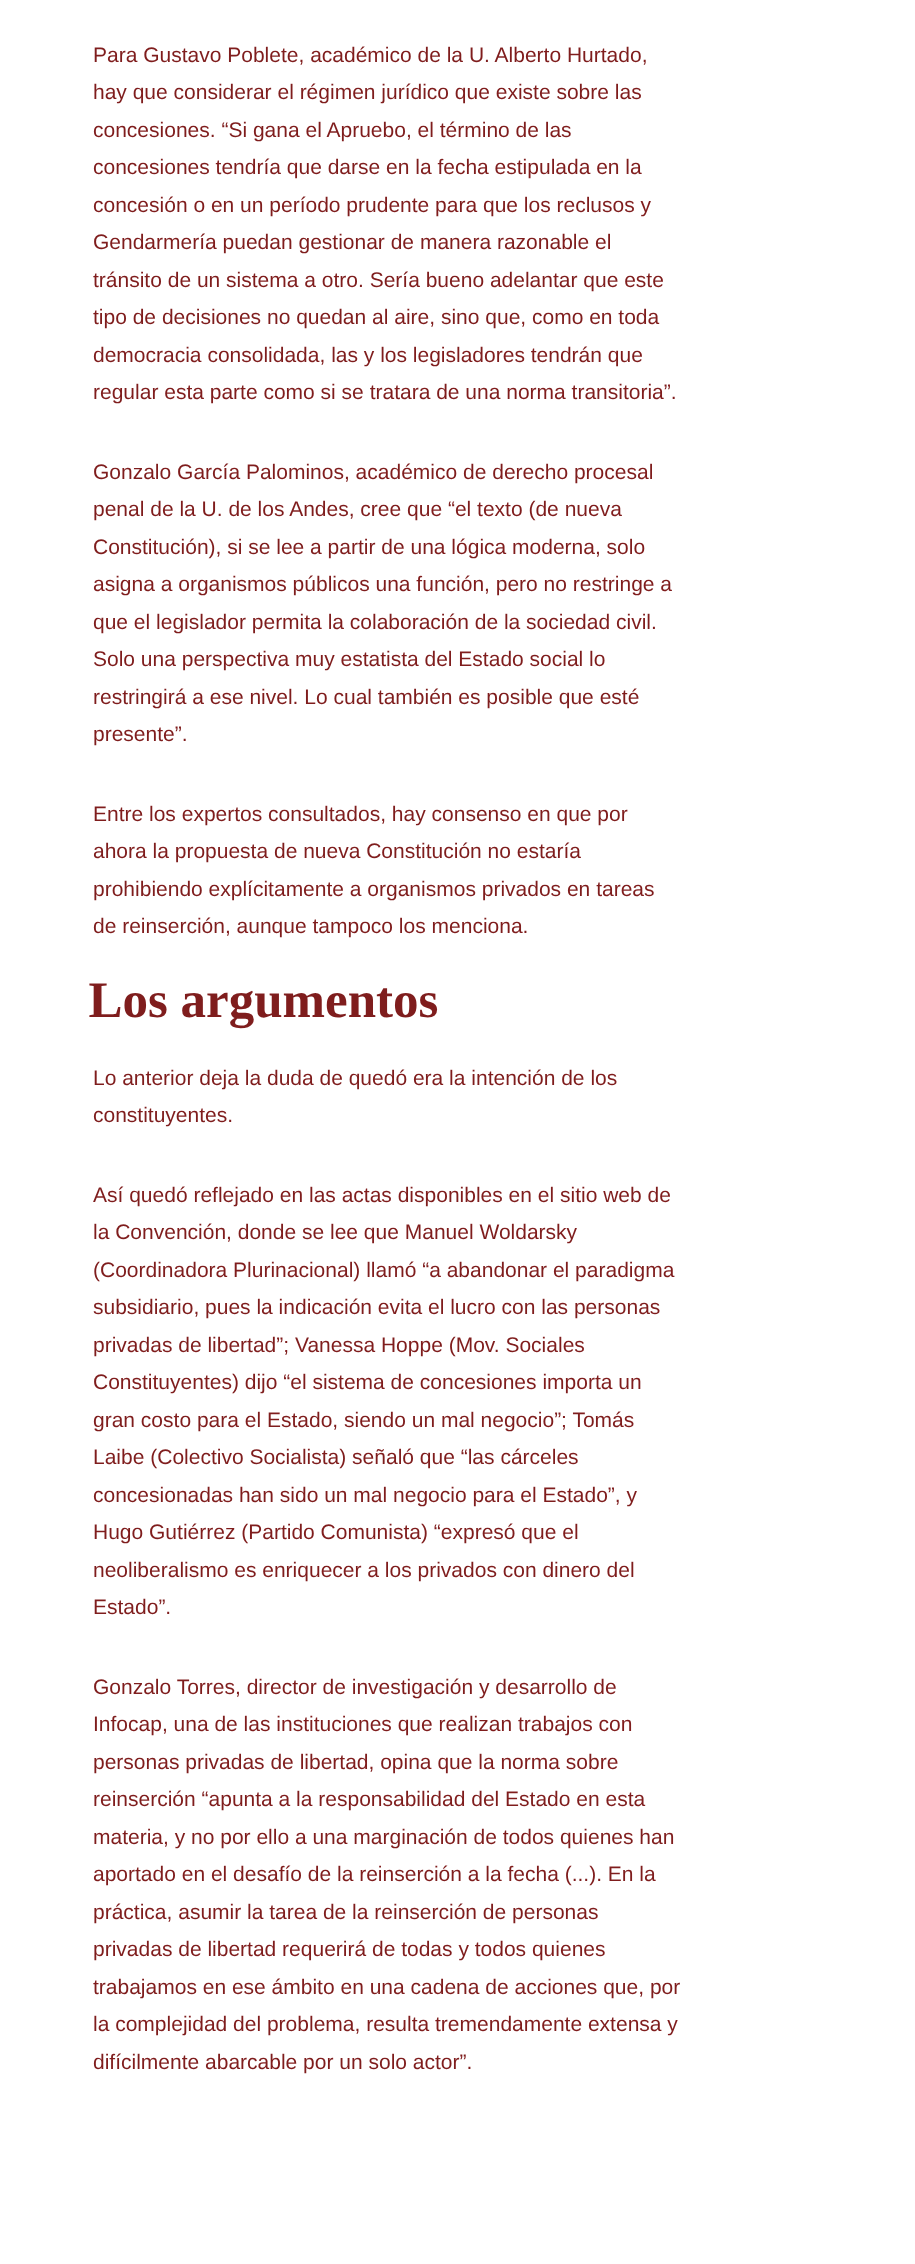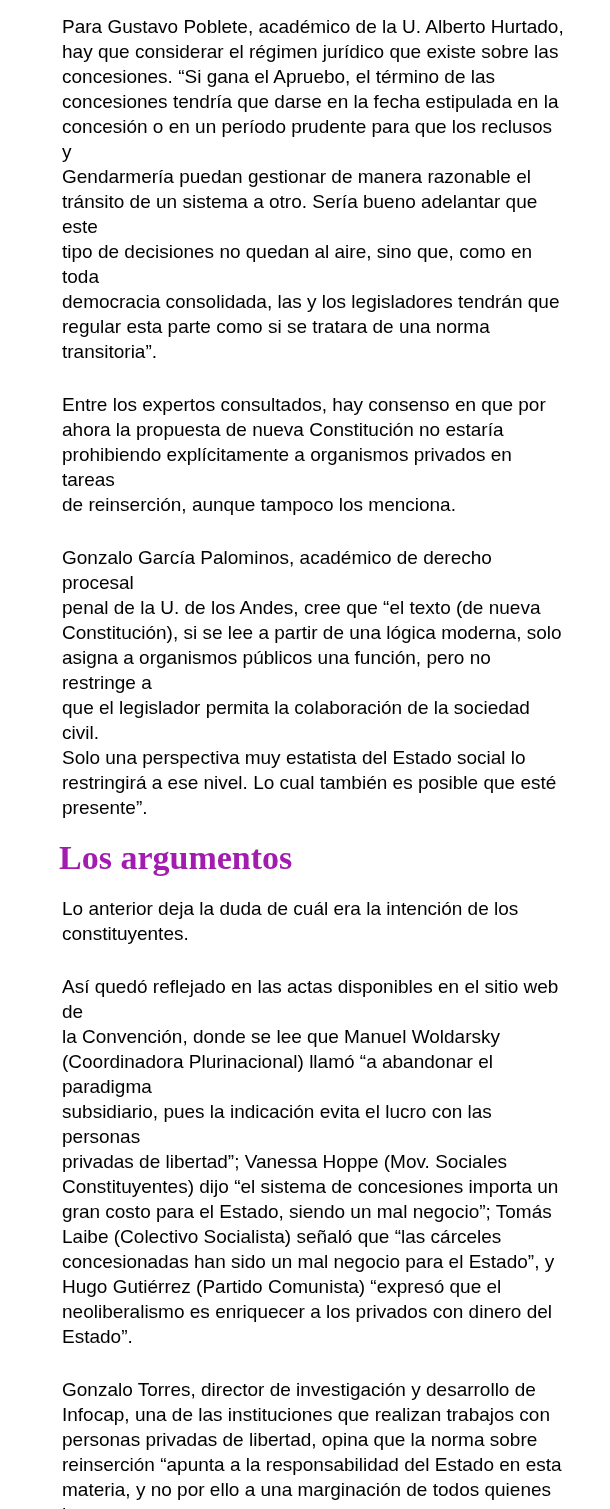--- a/index.html
+++ b/index.html
@@ -12,64 +12,64 @@
     height: 1509px;
     overflow: hidden;
     font-family: "Liberation Sans", "DejaVu Sans", sans-serif;
   }
   .article {
     box-sizing: border-box;
     width: 610px;
     padding: 14px 46px 0 62px;
   }
   .article p {
-    margin: 0 0 28px 0;
-    font-size: 19px;
+    margin: 10px 0 28px 0;
+    font-size: 14px;
     line-height: 25px;
-    color: #000000;
+    color: #7f1d1d;
     white-space: pre-line;       
     letter-spacing: 0;
   }
   .article h2 {
     font-family: "Liberation Serif", "DejaVu Serif", serif;
     font-weight: bold;
     font-size: 34px;
     line-height: 40px;
-    color: #a21caf;
+    color: #7f1d1d;
     margin: -10px 0 18px -3px;
   }
 </style>
 </head>
 <body>
 
 <div class="article">
   <p>Para Gustavo Poblete, académico de la U. Alberto Hurtado,
 hay que considerar el régimen jurídico que existe sobre las
 concesiones. “Si gana el Apruebo, el término de las
 concesiones tendría que darse en la fecha estipulada en la
 concesión o en un período prudente para que los reclusos y
 Gendarmería puedan gestionar de manera razonable el
 tránsito de un sistema a otro. Sería bueno adelantar que este
 tipo de decisiones no quedan al aire, sino que, como en toda
 democracia consolidada, las y los legisladores tendrán que
 regular esta parte como si se tratara de una norma transitoria”.</p>
-  <p>Entre los expertos consultados, hay consenso en que por
-ahora la propuesta de nueva Constitución no estaría
-prohibiendo explícitamente a organismos privados en tareas
-de reinserción, aunque tampoco los menciona.</p>
   <p>Gonzalo García Palominos, académico de derecho procesal
 penal de la U. de los Andes, cree que “el texto (de nueva
 Constitución), si se lee a partir de una lógica moderna, solo
 asigna a organismos públicos una función, pero no restringe a
 que el legislador permita la colaboración de la sociedad civil.
 Solo una perspectiva muy estatista del Estado social lo
 restringirá a ese nivel. Lo cual también es posible que esté
 presente”.</p>
+  <p>Entre los expertos consultados, hay consenso en que por
+ahora la propuesta de nueva Constitución no estaría
+prohibiendo explícitamente a organismos privados en tareas
+de reinserción, aunque tampoco los menciona.</p>
   <h2>Los argumentos</h2>
-  <p>Lo anterior deja la duda de cuál era la intención de los
+  <p>Lo anterior deja la duda de quedó era la intención de los
 constituyentes.</p>
   <p>Así quedó reflejado en las actas disponibles en el sitio web de
 la Convención, donde se lee que Manuel Woldarsky
 (Coordinadora Plurinacional) llamó “a abandonar el paradigma
 subsidiario, pues la indicación evita el lucro con las personas
 privadas de libertad”; Vanessa Hoppe (Mov. Sociales
 Constituyentes) dijo “el sistema de concesiones importa un
 gran costo para el Estado, siendo un mal negocio”; Tomás
 Laibe (Colectivo Socialista) señaló que “las cárceles
 concesionadas han sido un mal negocio para el Estado”, y

